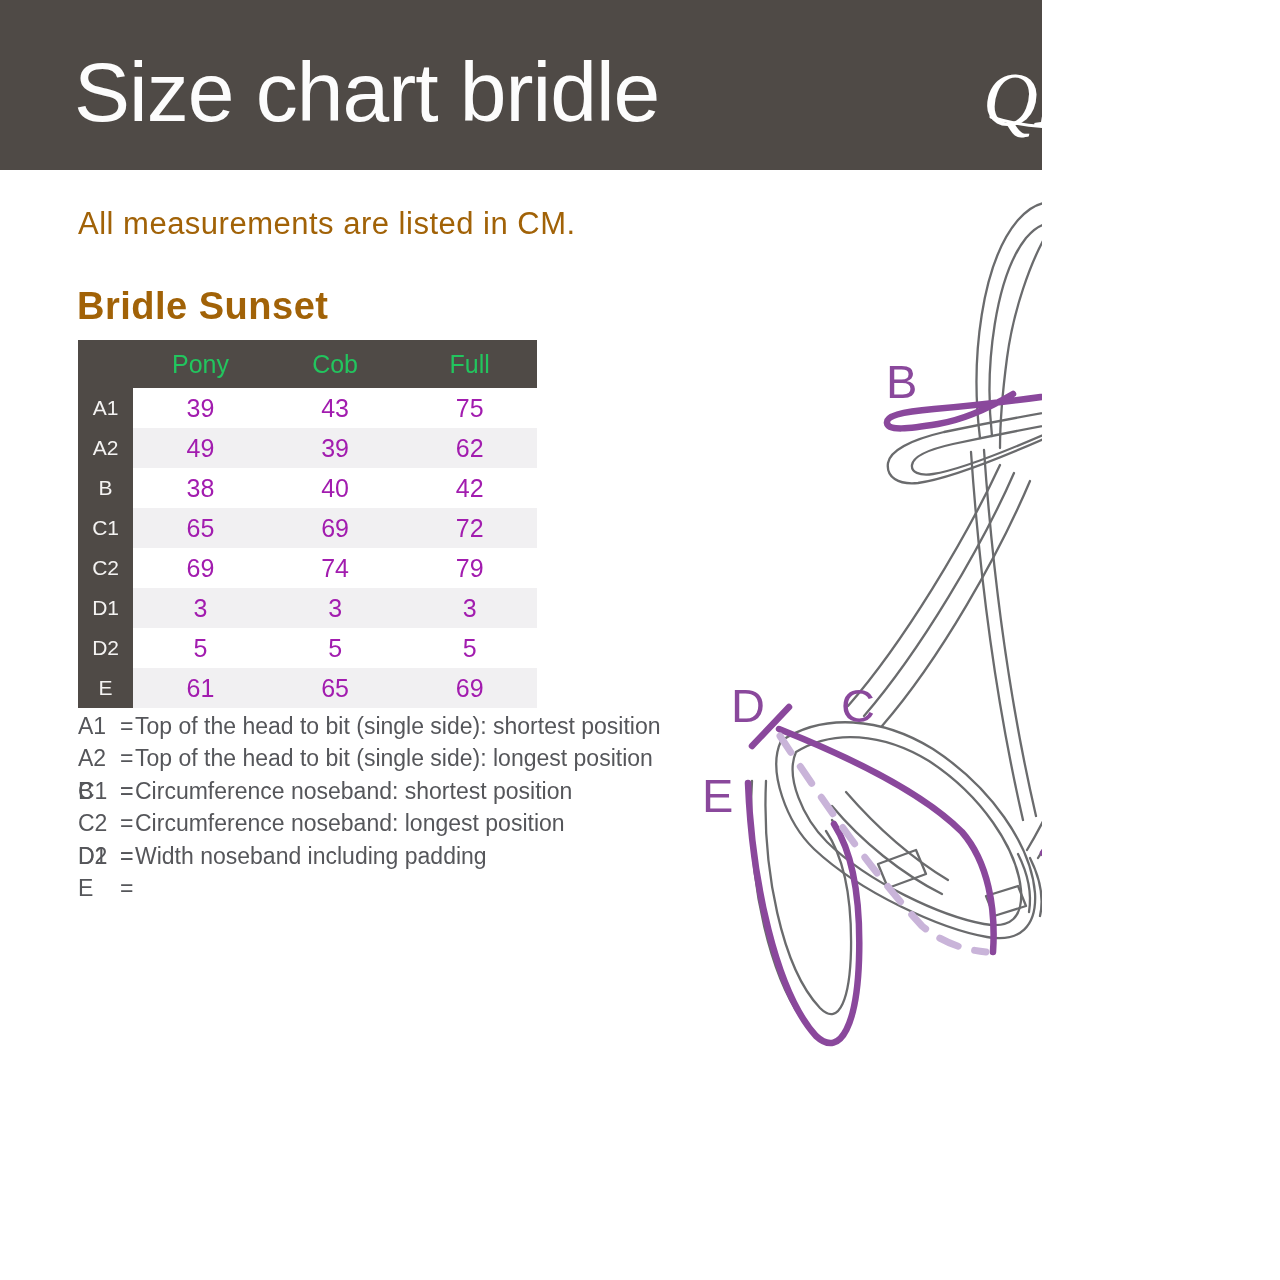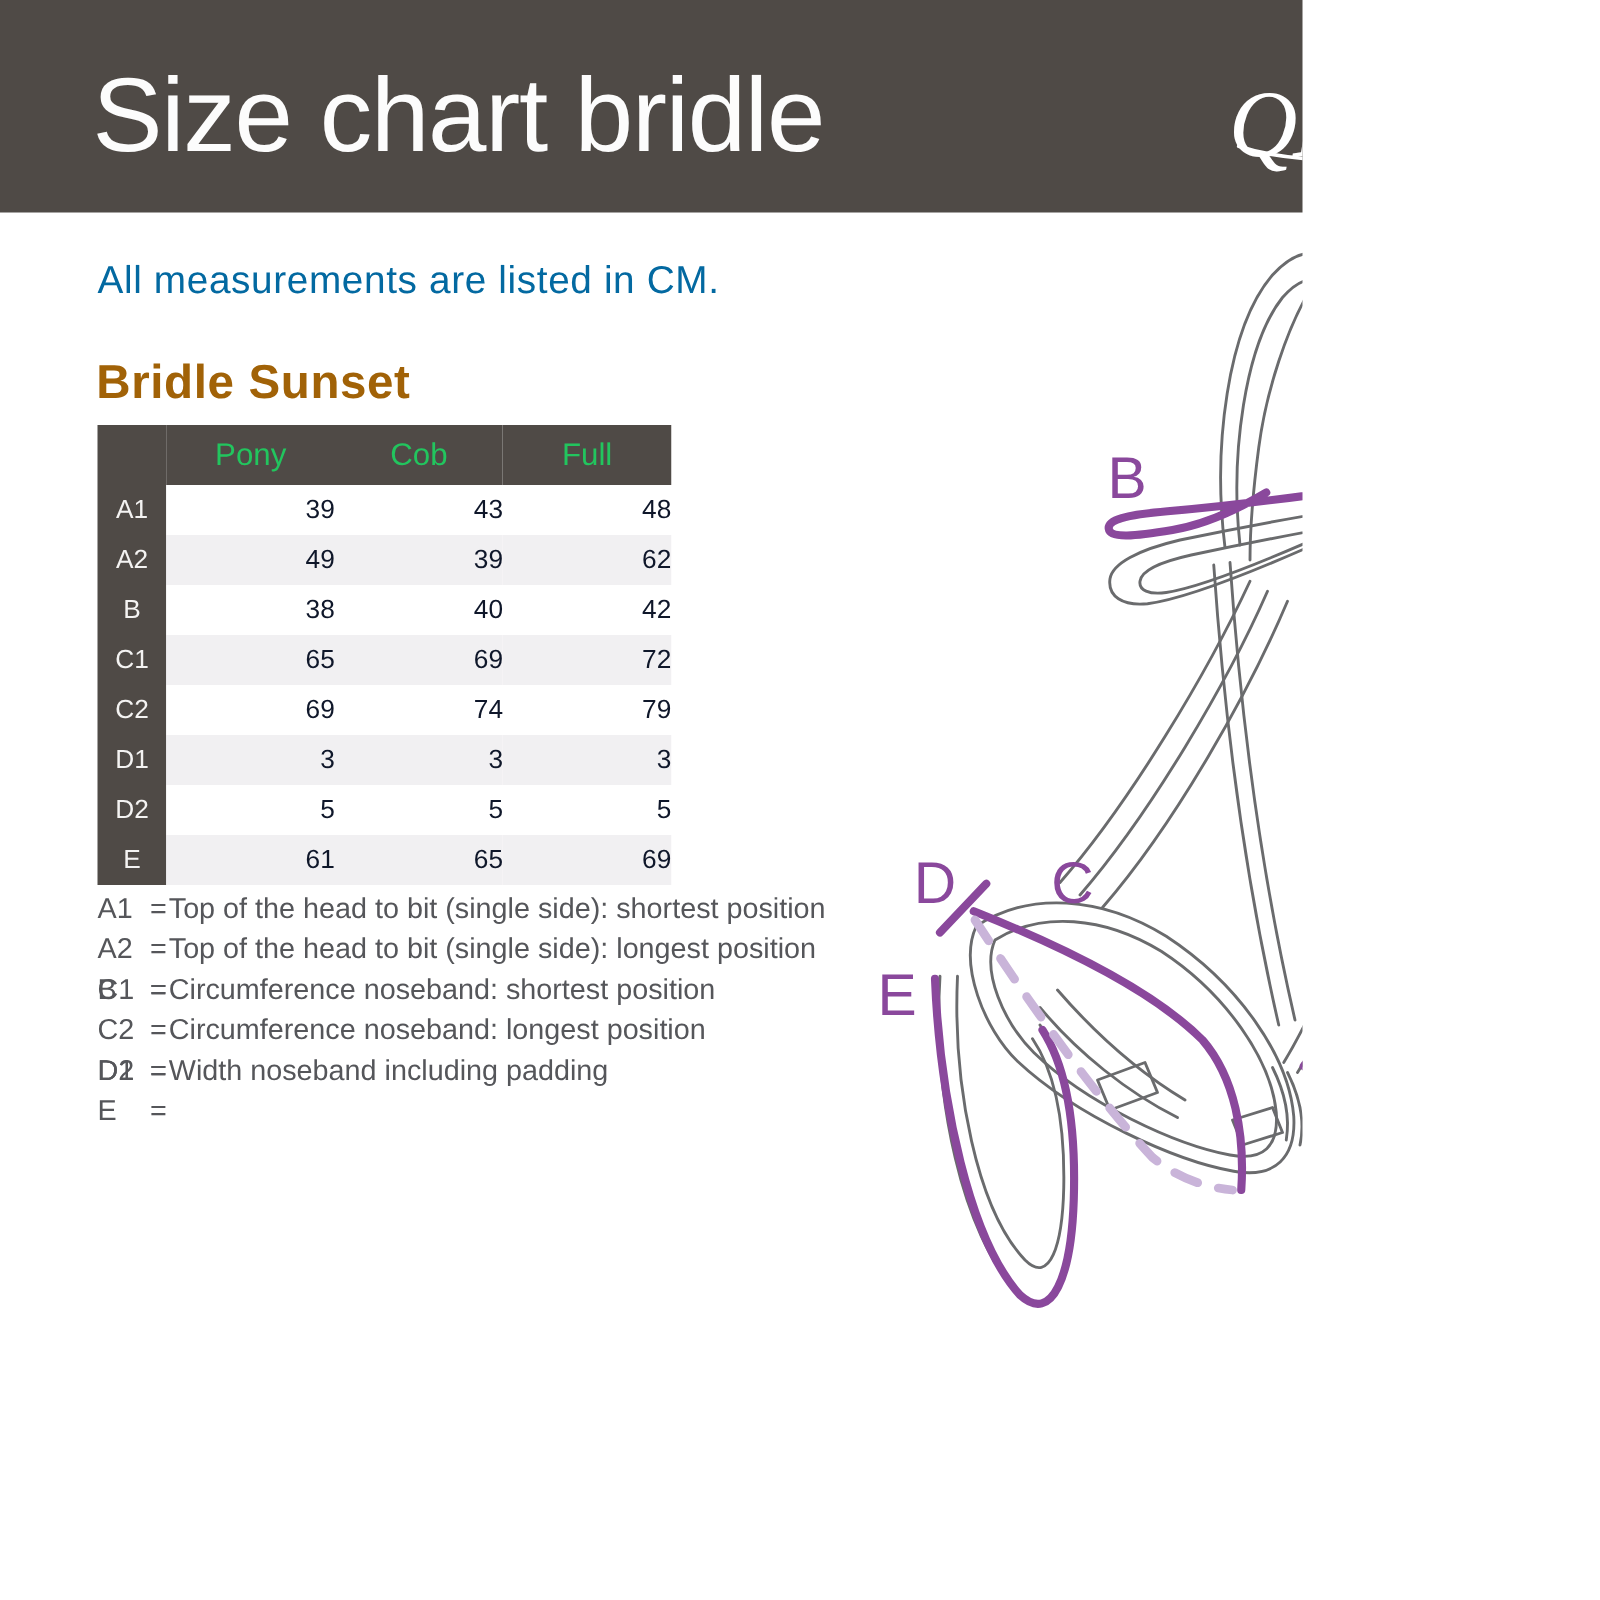--- a/index.html
+++ b/index.html
@@ -13,21 +13,21 @@
   .topbar h1 {
     position:absolute; left:74px; top:44px; margin:0;
     font-size:84px; font-weight:400; letter-spacing:-1px; color:#fcfcfc;
     font-family:"Liberation Sans", sans-serif;
   }
   .logo { position:absolute; top:33px; right:63px; width:252px; height:112px; }
 
   
   .intro {
     position:absolute; left:78px; top:206px; margin:0;
-    font-size:31px; color:#0369a1; letter-spacing:0.5px;
+    font-size:31px; color:#a16207; letter-spacing:0.5px;
   }
   .product {
     position:absolute; left:77px; top:285px; margin:0;
     font-size:38px; font-weight:700; color:#a16207; letter-spacing:0.5px;
   }
 
   
   table.size-table {
     position:absolute; left:78px; top:340px; width:459px;
     border-collapse:collapse; table-layout:fixed;
@@ -36,21 +36,21 @@
   .size-table col.c-data  { width:134px; }
   .size-table thead th {
     height:48px; background:#4f4a46; color:#22c55e;
     font-size:25px; font-weight:400; text-align:center; padding:0;
   }
   .size-table tbody th {
     height:40px; background:#4f4a46; color:#f4f3f2;
     font-size:21px; font-weight:400; text-align:center; padding:0;
   }
   .size-table tbody td {
-    height:40px; text-align:right; font-size:21px; color:#0f172a;
+    height:40px; text-align:center; font-size:25px; color:#a21caf;
     background:#ffffff; padding:0;
   }
   .size-table tbody tr:nth-child(even) td { background:#f1f0f2; }
 
   
   ul.legend {
     position:absolute; left:78px; top:710px; margin:0; padding:0; list-style:none;
     width:560px;
   }
   ul.legend li {
@@ -114,21 +114,21 @@
         <th>Pony</th>
         <th>Cob</th>
         <th>Full</th>
       </tr>
     </thead>
     <tbody>
       <tr>
         <th>A1</th>
         <td>39</td>
         <td>43</td>
-        <td>48</td>
+        <td>75</td>
       </tr>
       <tr>
         <th>A2</th>
         <td>49</td>
         <td>39</td>
         <td>62</td>
       </tr>
       <tr>
         <th>B</th>
         <td>38</td>

